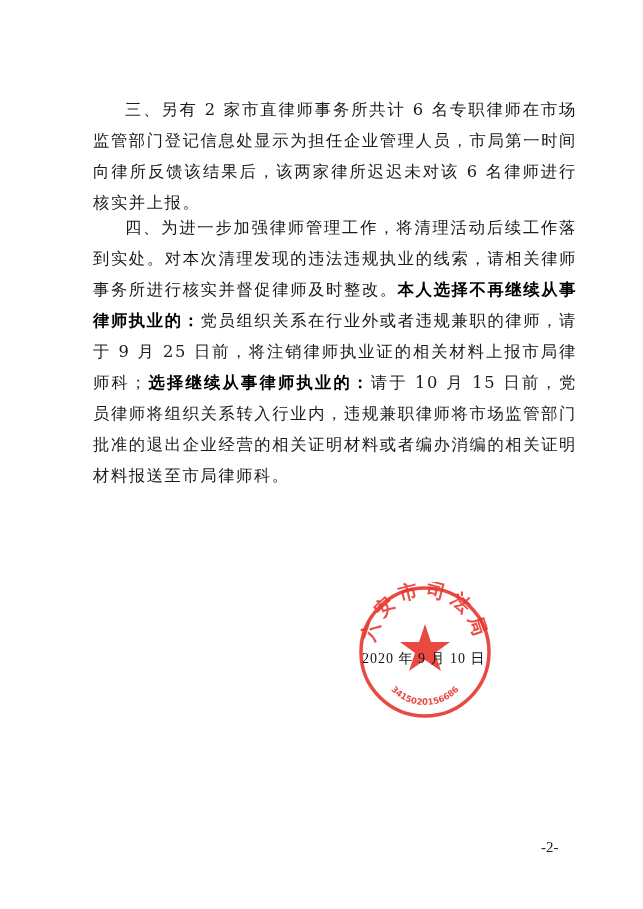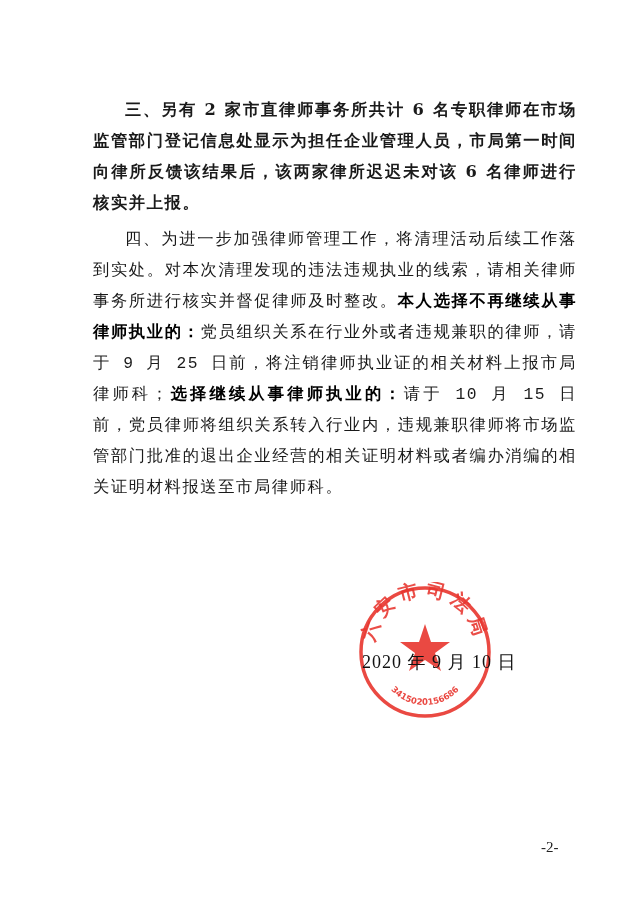--- a/index.html
+++ b/index.html
@@ -2,26 +2,26 @@
 <html><head>
 <meta charset="utf-8">
 <style>
   html, body { margin: 0; padding: 0; background: #ffffff; }
   body { width: 643px; height: 909px; position: relative; overflow: hidden;
          font-family: "DejaVu Serif", "Liberation Serif", serif; color: #1a1a1a; }
   .page { position: absolute; left: 0; top: 0; width: 643px; height: 909px; background: #fff; }
   .para { position: absolute; left: 93px; width: 484px; font-size: 16.3px;
           line-height: 31px; letter-spacing: 1.6px; text-align: justify;
           text-indent: 32px; margin: 0; }
-  .p3 { top: 94px; font-weight: bold; }
-  .p4 { top: 224px; font-family: Liberation Mono, monospace; }
+  .p3 { top: 94px; }
+  .p4 { top: 212px; }
   .p5 { top: 502px; }
   b { font-weight: bold; color: #000; }
   .stamp { position: absolute; left: 355px; top: 582px; width: 140px; height: 140px; }
-  .date { position: absolute; left: 362px; top: 650px; font-size: 18px;
+  .date { position: absolute; left: 362px; top: 650px; font-size: 14px;
           letter-spacing: 1px; color: #111; z-index: 2;
           font-family: "Liberation Serif", serif; }
   .pageno { position: absolute; left: 541px; top: 839px; font-size: 15px;
             font-family: "Liberation Serif", serif; color: #222; }
 </style>
 </head>
 <body>
 
 <div class="page">
 

